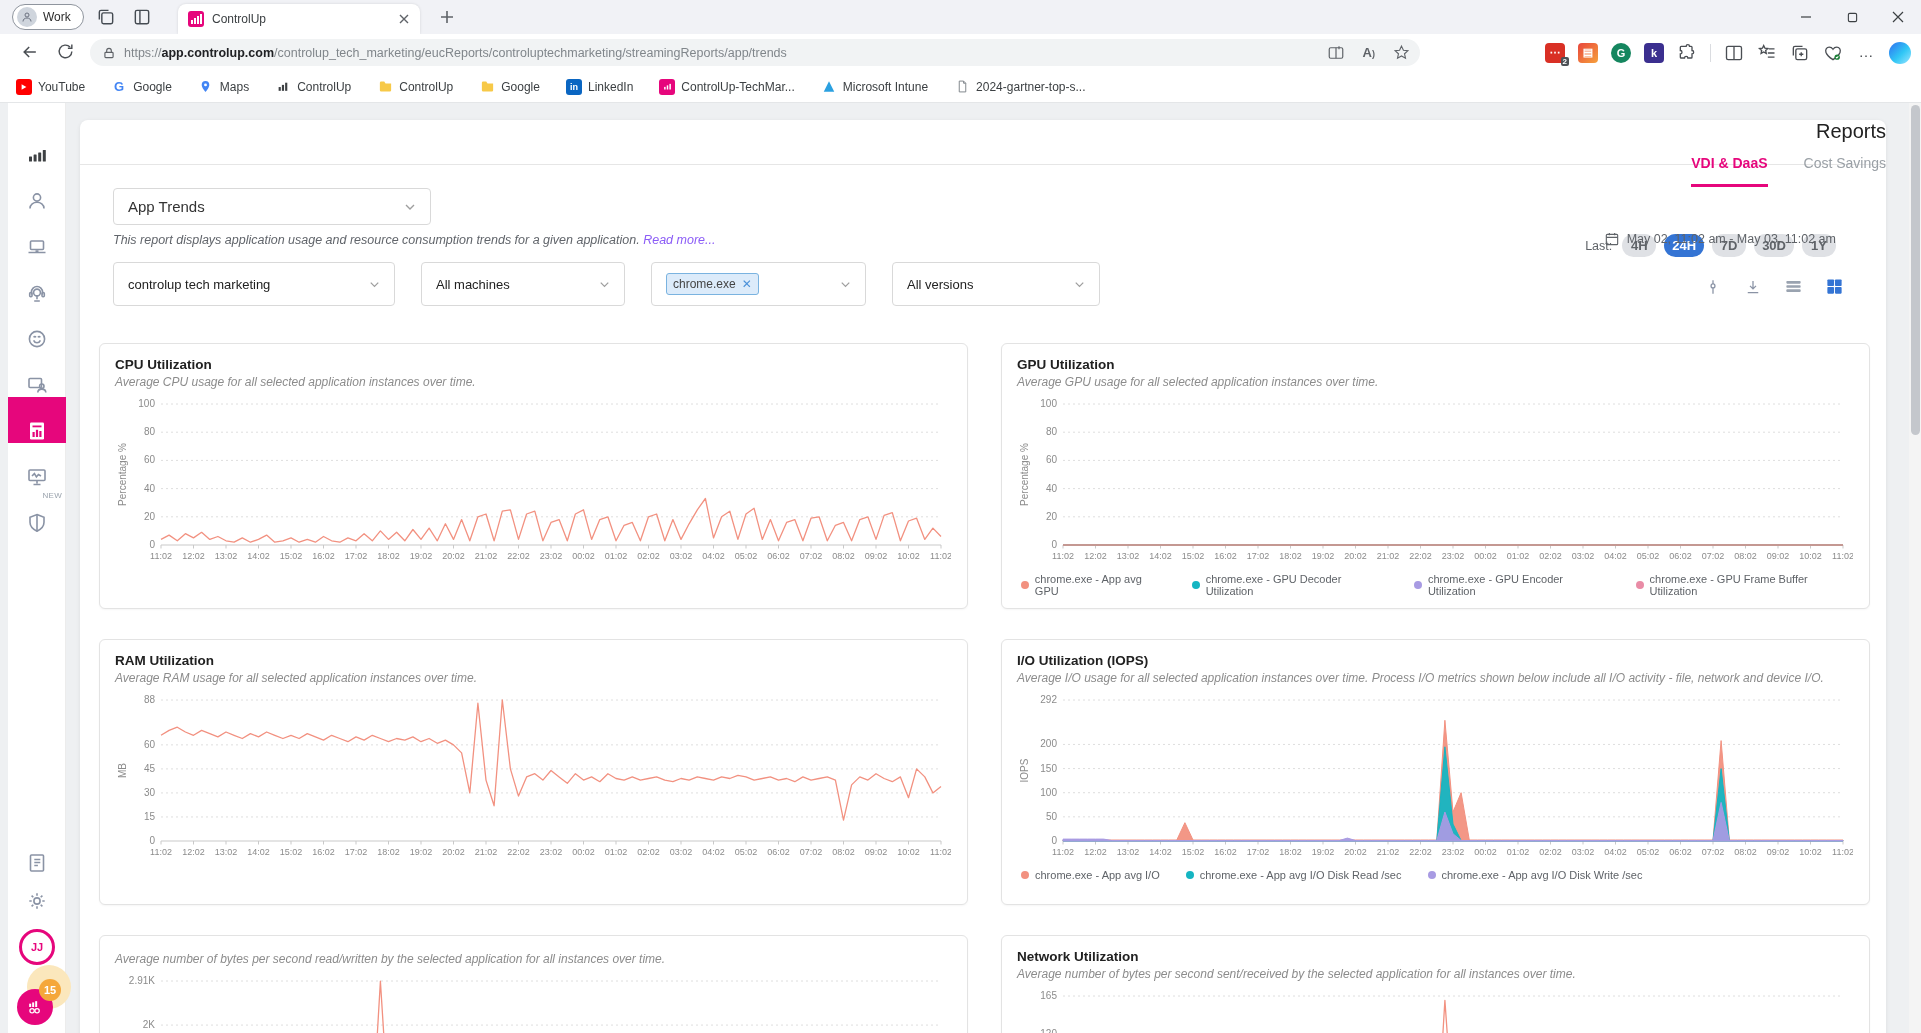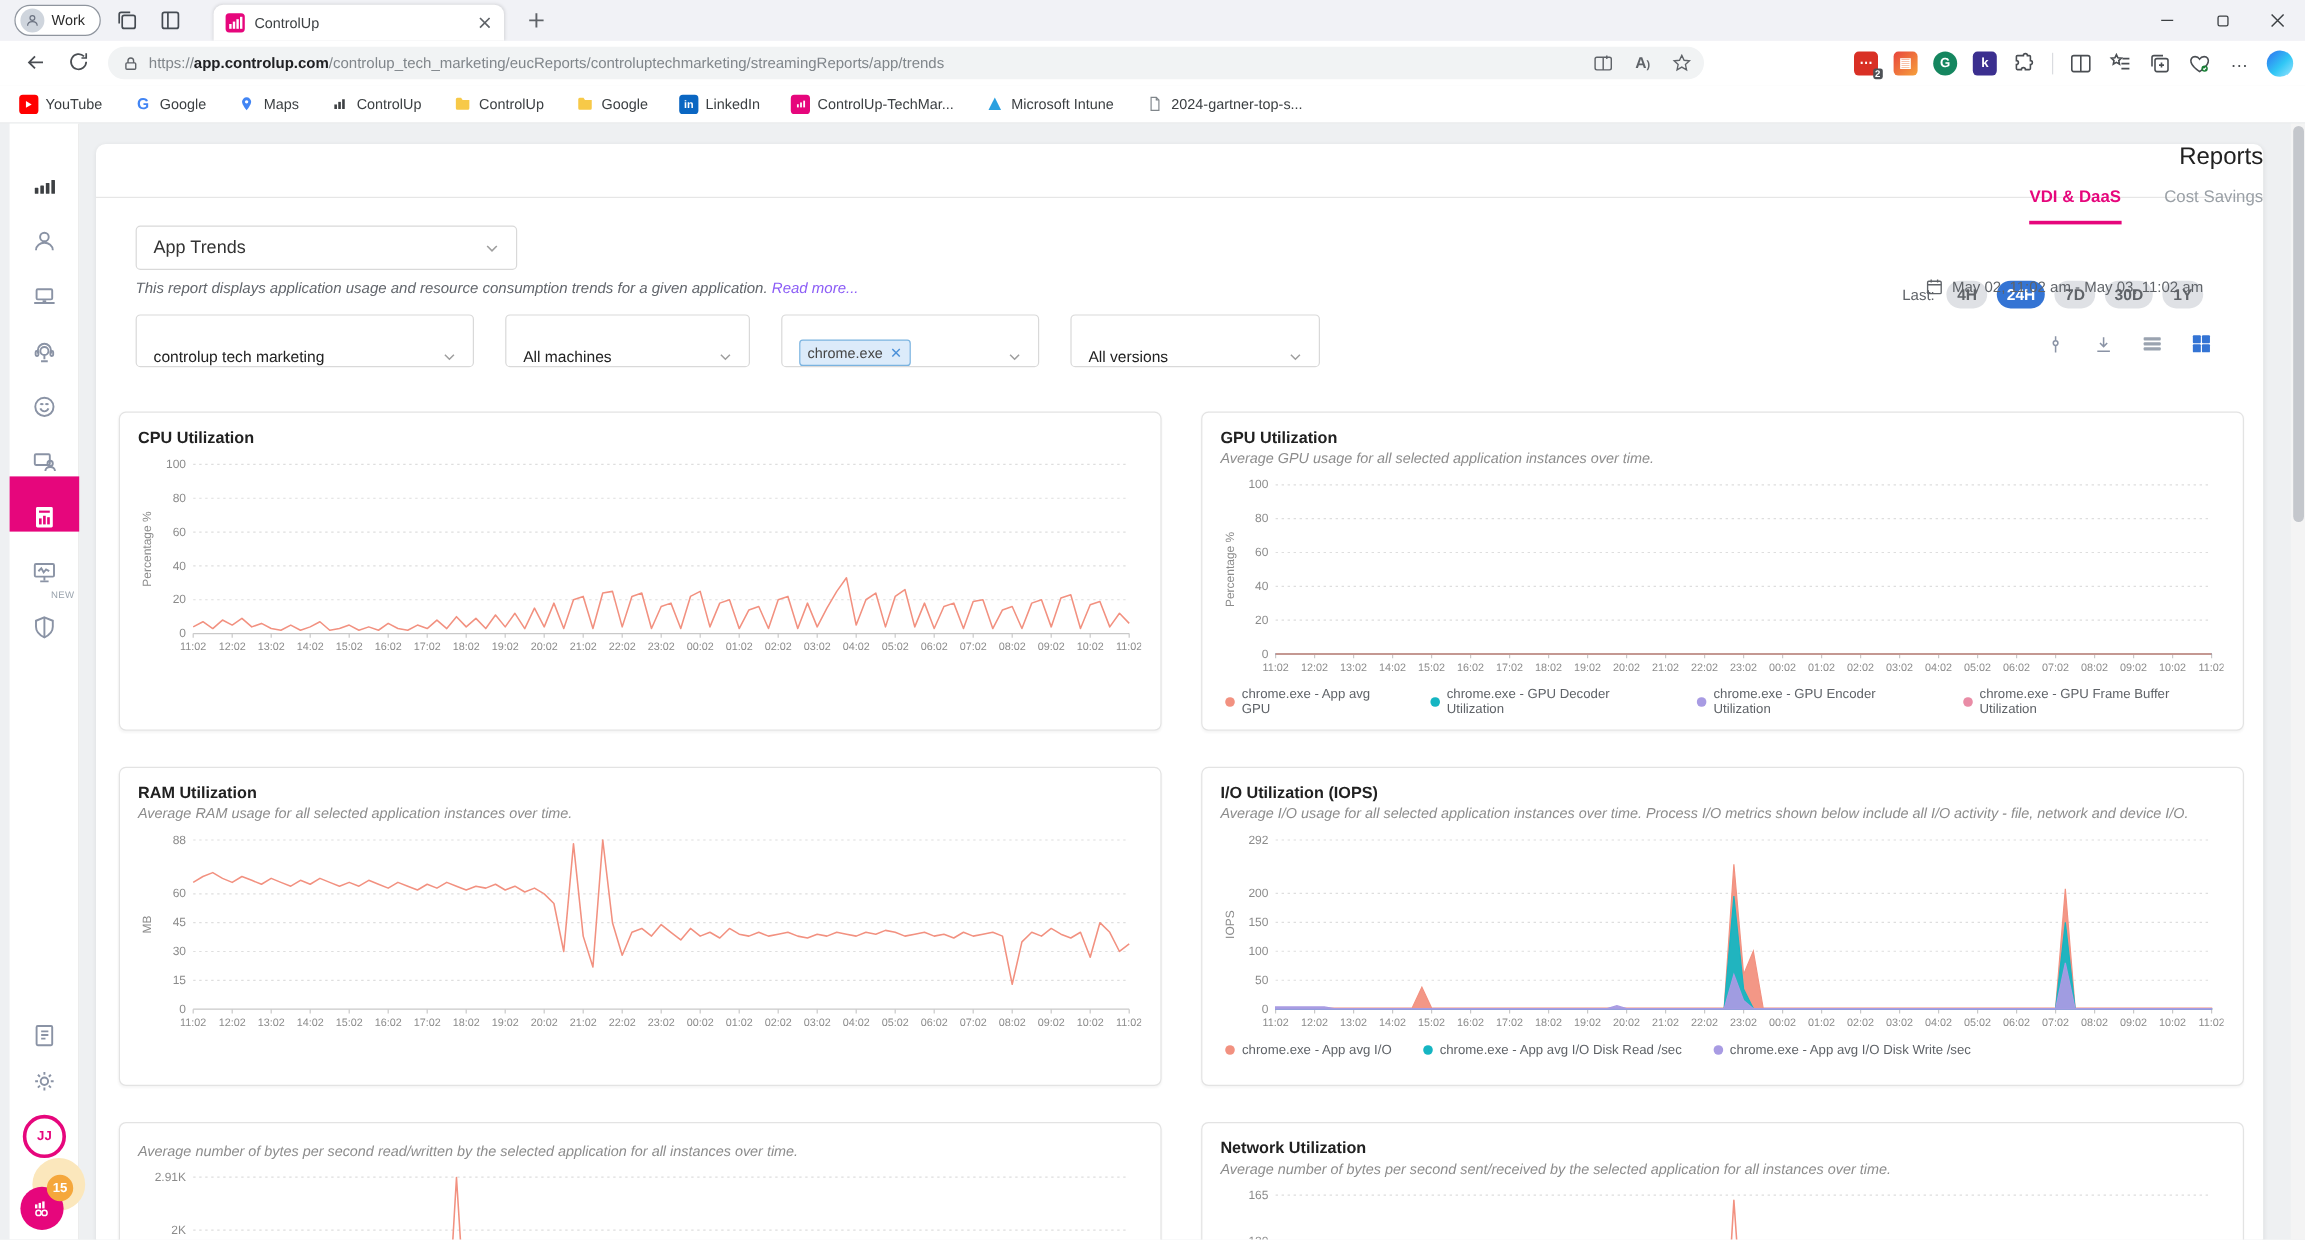--- a/index.html
+++ b/index.html
@@ -59,21 +59,21 @@
   .report-select { position:absolute; left:33px; top:23px; width:318px; height:37px; border:1px solid #d9d9d9; border-radius:4px; display:flex; align-items:center; padding:0 12px 0 14px; font-size:15px; color:#333; }
   .report-select .chev { margin-left:auto; }
   .desc { position:absolute; left:33px; top:68px; font-size:12.5px; font-style:italic; color:#61656b; }
   .desc a { color:#8b5cf6; text-decoration:none; font-style:italic; }
   .time-row { position:absolute; right:50px; top:28px; display:flex; align-items:center; gap:8px;margin-top:41px; }
   .last-lbl { font-size:12.5px; color:#5f6368; margin-right:2px; }
   .chip { min-width:34px; height:23px; border-radius:12px; background:#dfe1e5; color:#5f6368; font-size:13px; font-weight:bold; display:flex; align-items:center; justify-content:center; padding:0 8px; cursor:pointer; }
   .chip.sel { background:#3474d4; color:#fff; }
   .date-row { position:absolute; right:50px; top:66px; display:flex; align-items:center; gap:7px; font-size:12.5px; color:#5f6368; }
   .filters { position:absolute; left:33px; top:97px; display:flex; gap:26px; }
-  .fselect { height:44px; border:1px solid #d9d9d9; border-radius:4px; display:flex; align-items:flex-end; padding:0 12px 0 14px; font-size:13px; color:#222; }
+  .fselect { height:44px; border:1px solid #d9d9d9; border-radius:4px; display:flex; align-items:center; padding:0 12px 0 14px; font-size:13px; color:#222; }
   .fselect .chev { margin-left:auto; }
   .fchip { background:#dcebfa; border:1px solid #7ab3e0; border-radius:3px; font-size:12px; color:#444; padding:3px 6px; display:flex; align-items:center; gap:6px; }
   .fchip .x { color:#4a90d9; font-size:12px; line-height:10px; }
   .view-icons { position:absolute; right:42px; top:112px; display:flex; align-items:center; gap:22px; color:#8a93a5; }
 
   .charts { display:grid; grid-template-columns:869px 869px; column-gap:33px; row-gap:30px; padding:0 0 0 19px; }
   .chart-card { width:869px; height:266px; border:1px solid #e3e3e3; border-radius:6px; background:#fff; padding:13px 15px 8px 15px; box-shadow:0 1px 2px rgba(0,0,0,.04); }
   .c-title { font-size:13.5px; font-weight:bold; color:#212121; }
   .c-sub { font-size:12px; font-style:italic; color:#8c8c8c; margin-top:3px; }
   .legend { display:flex; gap:26px; margin-top:2px; padding-left:4px; }
@@ -533,20 +533,21 @@
             <rect x="3" y="12.6" width="8.4" height="8.4" rx="1"></rect>
             <rect x="12.6" y="12.6" width="8.4" height="8.4" rx="1"></rect>
           </svg>
         </span>
     </div>
   </div>
 
   <div class="charts" id="charts">
       <div class="chart-card">
         <div class="c-title">CPU Utilization</div>
+        <div class="c-sub">Average CPU usage for all selected application instances over time.</div>
         <svg class="ic" width="836" height="174" viewBox="0 0 836 174" style="margin-top:8px">
           <text transform="rotate(-90)" x="-77.5" y="11" text-anchor="middle" font-size="10" fill="#8b8b8b">Percentage %</text>
           <line x1="46" y1="7" x2="826" y2="7" stroke="#dedede" stroke-width="1" stroke-dasharray="2,3"></line>
           <text x="40" y="10" text-anchor="end" font-size="10" fill="#8b8b8b">100</text>
           <line x1="46" y1="35.19999999999999" x2="826" y2="35.19999999999999" stroke="#dedede" stroke-width="1" stroke-dasharray="2,3"></line>
           <text x="40" y="38.19999999999999" text-anchor="end" font-size="10" fill="#8b8b8b">80</text>
           <line x1="46" y1="63.400000000000006" x2="826" y2="63.400000000000006" stroke="#dedede" stroke-width="1" stroke-dasharray="2,3"></line>
           <text x="40" y="66.4" text-anchor="end" font-size="10" fill="#8b8b8b">60</text>
           <line x1="46" y1="91.6" x2="826" y2="91.6" stroke="#dedede" stroke-width="1" stroke-dasharray="2,3"></line>
           <text x="40" y="94.6" text-anchor="end" font-size="10" fill="#8b8b8b">40</text>

